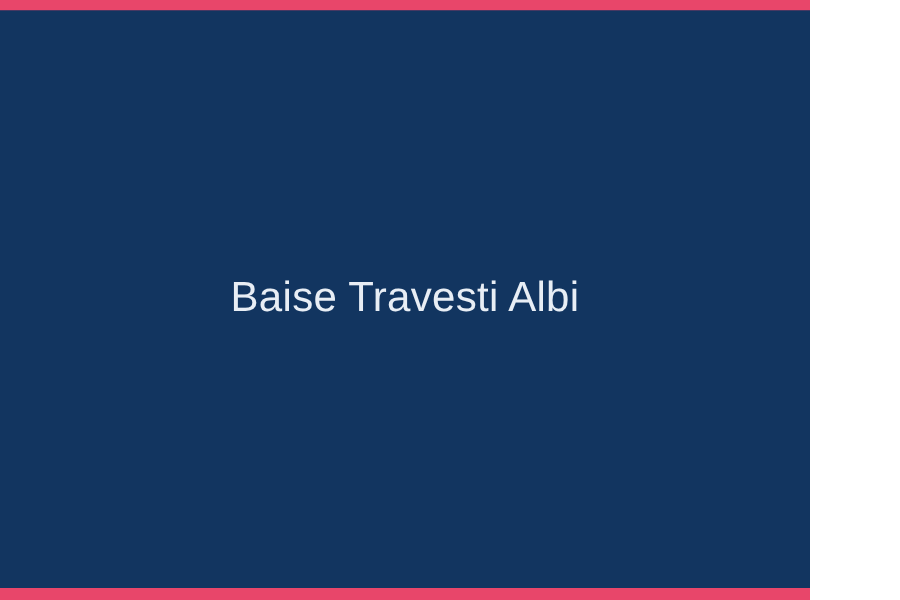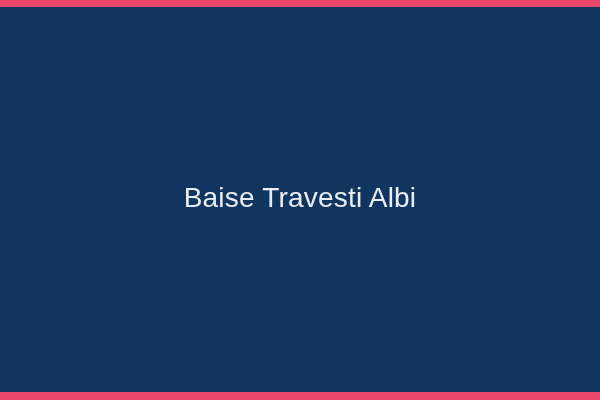--- a/index.html
+++ b/index.html
@@ -8,21 +8,21 @@
     padding: 0;
     background: #ffffff;
   }
 
   body {
     font-family: "Liberation Sans", sans-serif;
   }
 
   .banner {
     position: relative;
-    width: 600px;
+    width: 540px;
     height: 400px;
     overflow: hidden;
     background: #123560;
     box-sizing: border-box;
     display: flex;
     flex-direction: column;
   }
 
   .accent-bar {
     flex: 0 0 auto;

